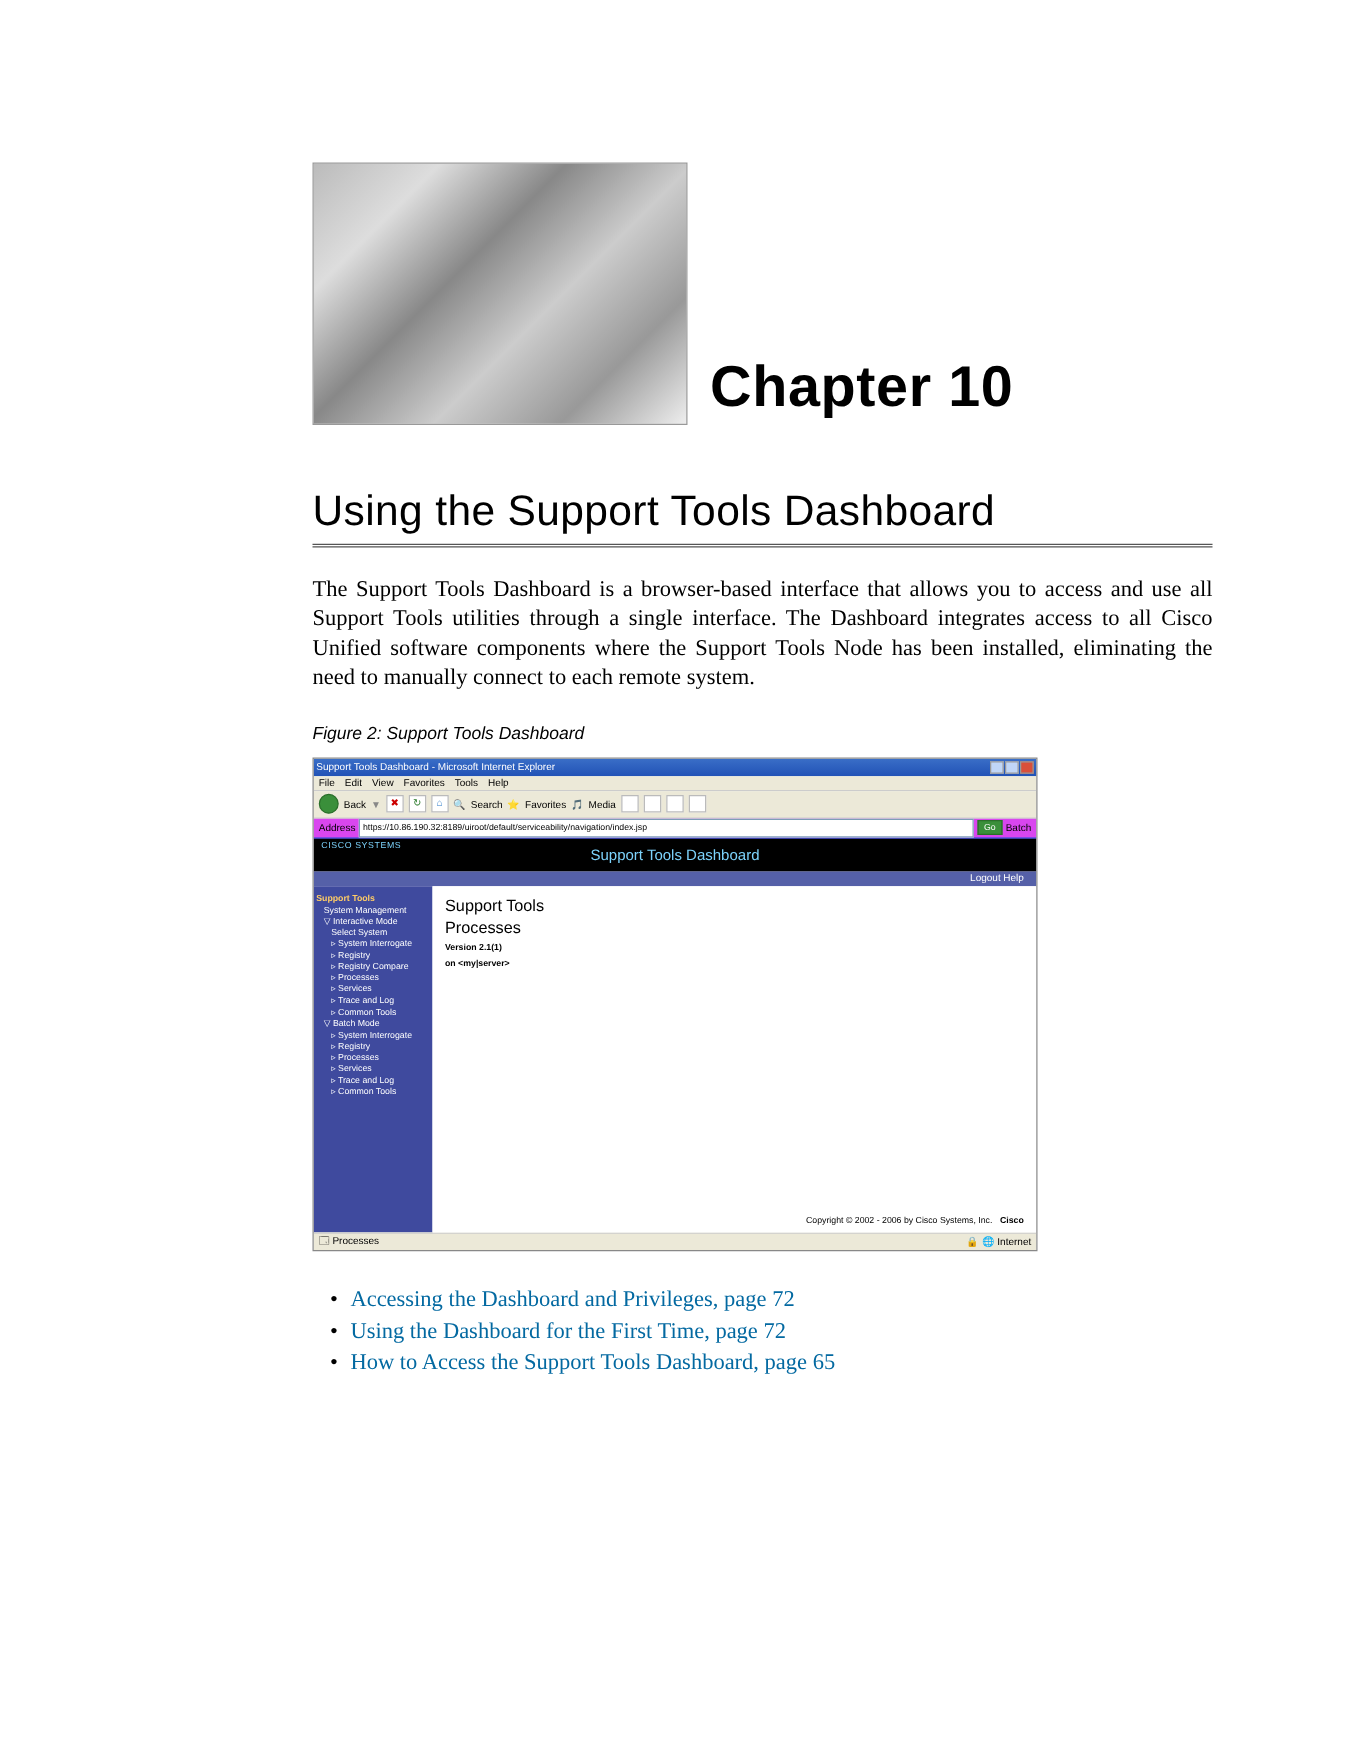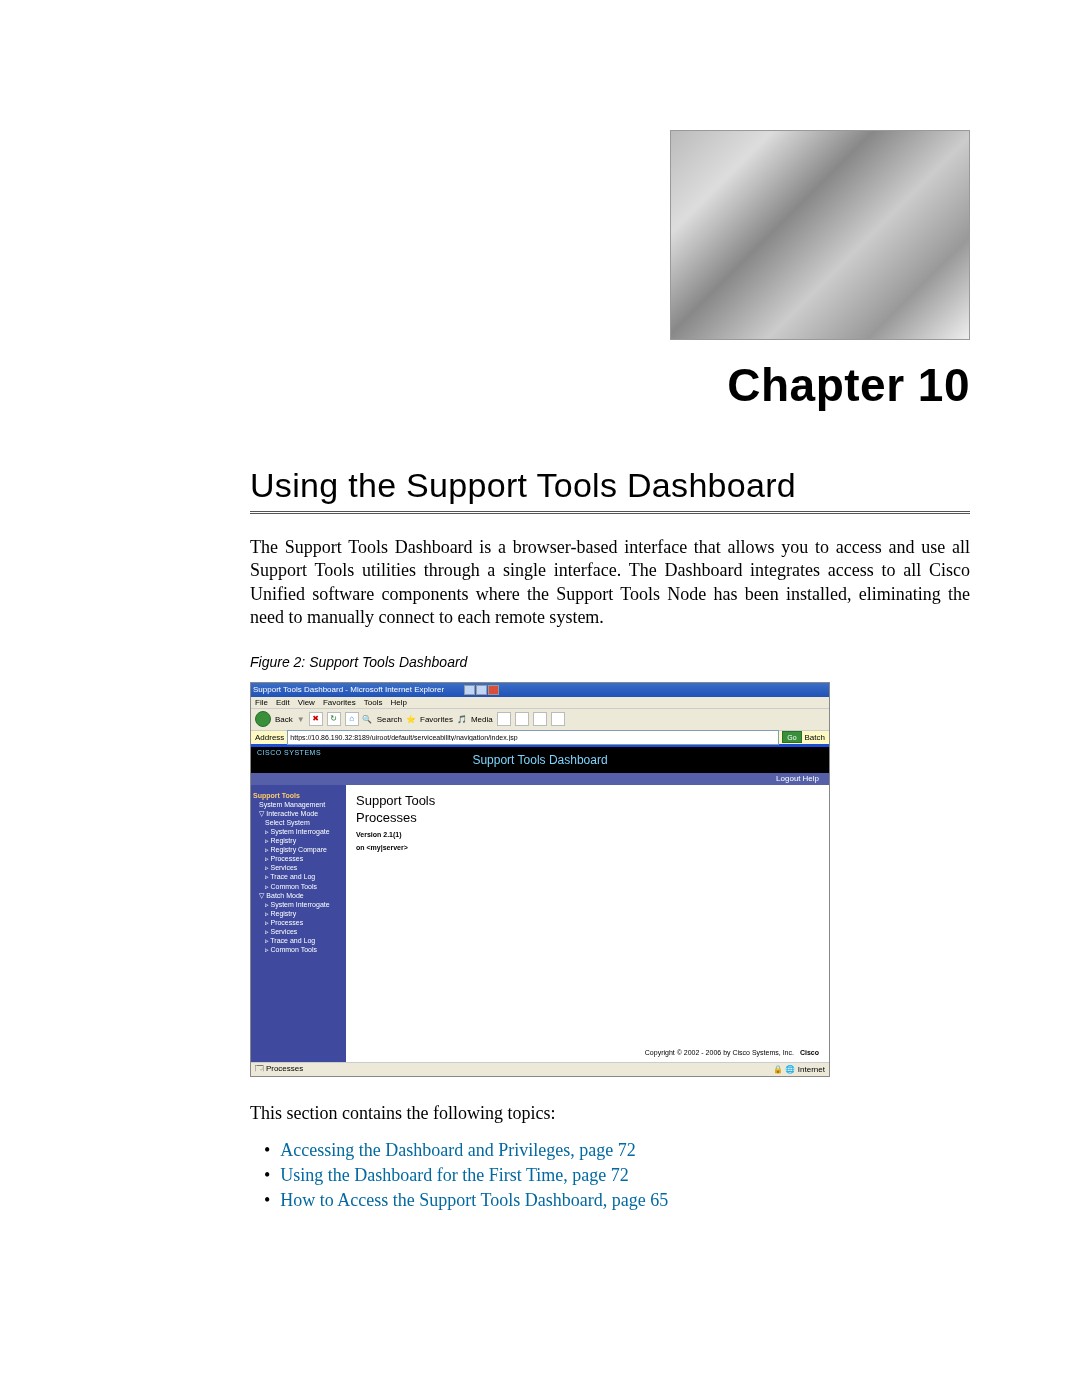--- a/index.html
+++ b/index.html
@@ -14,21 +14,20 @@
   .page {
     padding: 130px 110px 60px 250px;
     position: relative;
     height: 100%;
   }
   .chapter-head {
     display: flex;
     align-items: flex-end;
     gap: 18px;
     margin-bottom: 50px;
-    flex-direction: column;
   }
   .head-image {
     width: 300px;
     height: 210px;
     background: linear-gradient(135deg,#bbb 0%, #ddd 20%, #888 40%, #ccc 60%, #999 80%, #eee 100%);
     border: 1px solid #999;
     position: relative;
     overflow: hidden;
   }
   .chapter-label {
@@ -70,20 +69,21 @@
     flex-direction: column;
     overflow: hidden;
   }
   
   .ie-titlebar {
     background: linear-gradient(#3a6ec7,#2152b6);
     color: #fff;
     height: 14px;
     display: flex;
     align-items: center;
+    justify-content: space-between;
     padding: 0 2px;
     font-size: 8px;
     gap: 20px;
   }
   .ie-titlebar .btns { display:flex; gap:1px; }
   .ie-titlebar .btns span { width:11px; height:10px; background:#d84f3a; display:inline-block; border:1px solid #999;}
   .ie-titlebar .btns span:nth-child(1){background:#c0d6f7;}
   .ie-titlebar .btns span:nth-child(2){background:#c0d6f7;}
   .ie-menubar {
     background:#ece9d8;
@@ -102,27 +102,27 @@
     display:flex;
     align-items:center;
     gap:4px;
     padding:0 4px;
     border-bottom:1px solid #ccc;
     font-size:8px;
   }
   .ie-toolbar .back { background:#3a8f3a; width:16px; height:16px; border-radius:50%; border:1px solid #2a6f2a;}
   .ie-toolbar .icon { width:14px; height:14px; border:1px solid #bbb; background:#fff;}
   .ie-addr {
-    background:#fef9c3;
+    background:#d946ef;
     height:16px;
     display:flex;
     align-items:center;
     padding:0 4px;
     gap:3px;
-    border-bottom:3px solid #1d4ed8;
+    border-bottom:1px solid #1d4ed8;
     font-size:8px;
   }
   .ie-addr input{ flex:1; height:15px; font-size:7px; border:1px solid #7f9db9; padding:0 2px;}
   .ie-addr .go { background:#3a8f3a; color:#fff; padding:0 4px; height:12px; line-height:12px; font-size:7px; border:1px solid #2a6f2a;}
   .ie-body { flex:1; display:flex; flex-direction:column; }
   .dash-header {
     background:#000;
     color:#7dd3fc;
     height:26px;
     display:flex;
@@ -311,21 +311,20 @@
           </div>
         </div>
       </div>
     </div>
     <div class="ie-status">
       <span>🗔 <span>Processes</span></span>
       <span>🔒 🌐 <span>Internet</span></span>
     </div>
   </div>
 
-  <p class="topics-intro">This section contains the following topics:</p>
   <ul class="topics-list">
     <li><a href="#">Accessing the Dashboard and Privileges, page 72</a></li>
     <li><a href="#">Using the Dashboard for the First Time, page 72</a></li>
     <li><a href="#">How to Access the Support Tools Dashboard, page 65</a></li>
   </ul>
 
 
 </div>
 
 </body></html>

